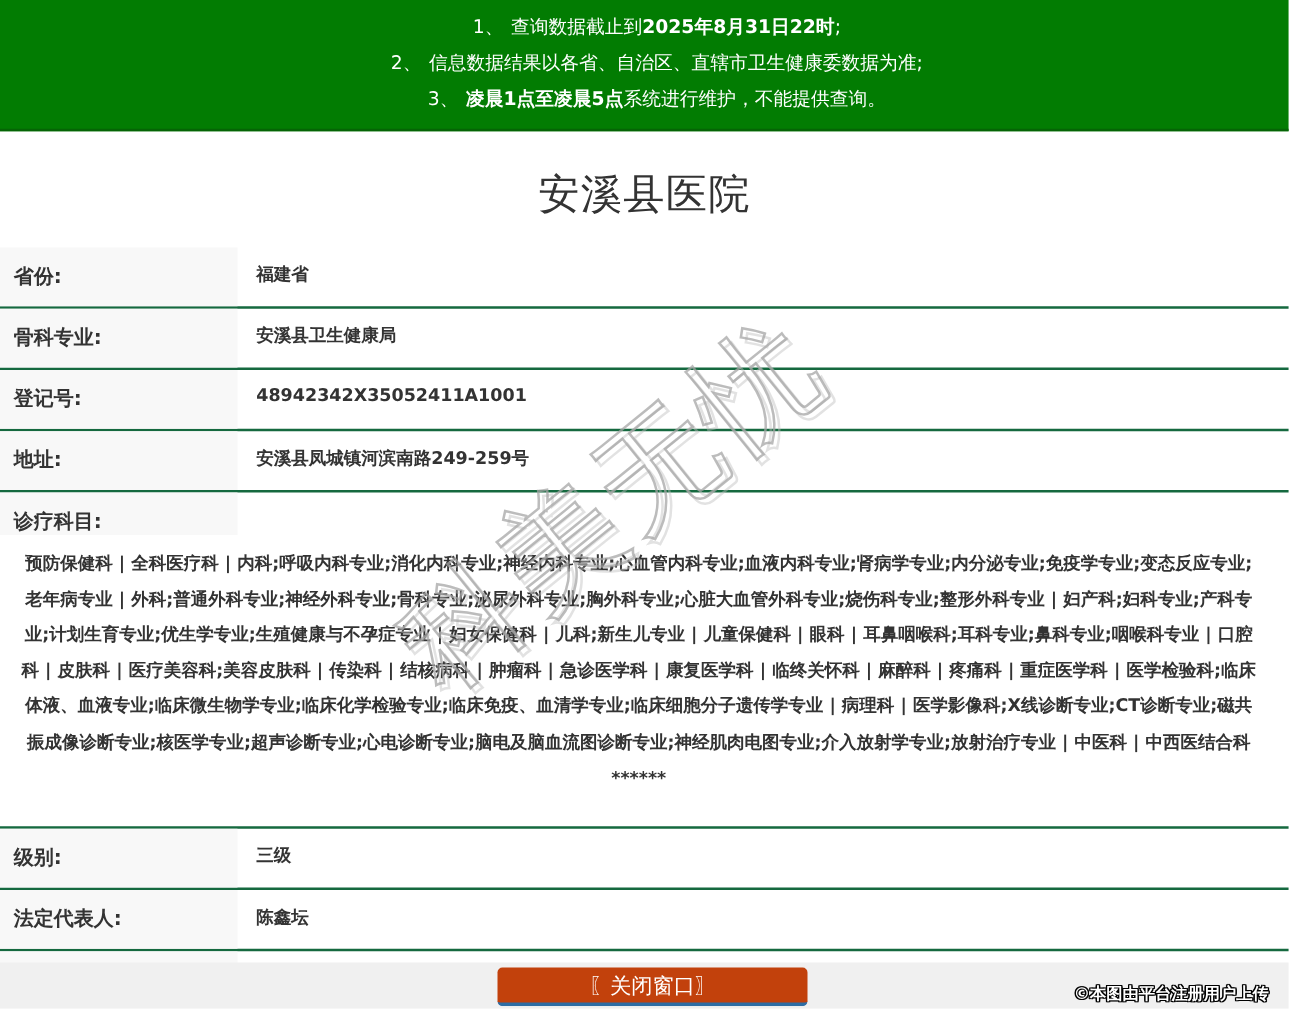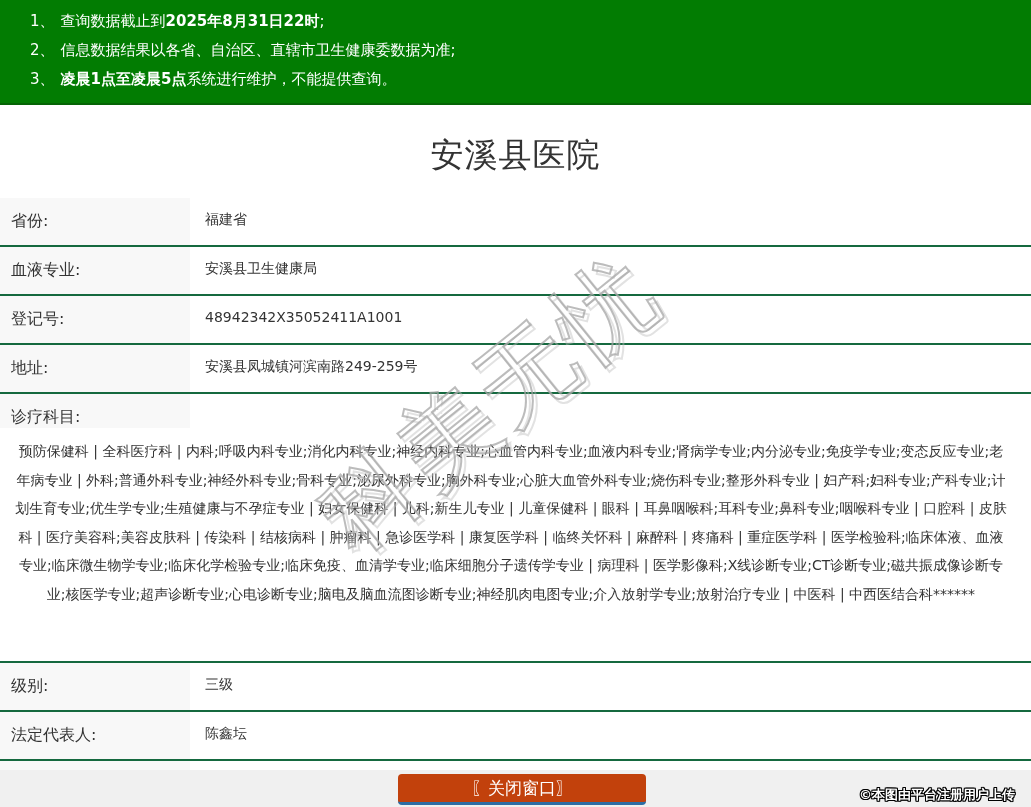--- a/index.html
+++ b/index.html
@@ -3,31 +3,31 @@
 <meta charset="utf-8">
 <style>
   * { margin:0; padding:0; box-sizing:border-box; }
   html,body { width:1031px; height:807px; overflow:hidden; background:#fff;
     font-family:"DejaVu Sans","Liberation Sans",sans-serif; color:#333; }
   .page { position:relative; width:1031px; height:807px; overflow:hidden; }
 
   
   .notice { background:#027c02; color:#fff; padding:7px 10px 9px 30px;
     border-bottom:2px solid #056405; }
-  .notice-line { font-size:15px; line-height:29px; white-space:nowrap; }
+  .notice-line { font-size:15px; line-height:29px; white-space:nowrap;text-align:center; }
   .notice-line .num { margin-right:6px; }
   .notice-line b { font-weight:bold; }
 
   
   .page-title { text-align:center; font-size:33px; font-weight:400;
     color:#333; margin:28px 0 20px 0; letter-spacing:1px; }
 
   
   .info-table { width:1031px; }
-  .row { display:flex; border-bottom:2px solid #15693f; }
+  .row { display:flex; border-bottom:2px solid #15693f;font-weight:bold; }
   .row:last-child { border-bottom:none; }
   .cell.label { width:190px; background:#f8f8f8; padding-left:11px;
     font-size:16px; display:flex; align-items:flex-start; padding-top:13px; }
   .cell.value { flex:1; padding-left:15px; padding-right:24px; font-size:14px;
     padding-top:13px; }
   .row.short { height:49px; }
   .row.tall  { height:269px;flex-direction:column; }
   .row.tall .cell.value { line-height:28.6px; padding-top:9px;text-align:center; }
   .row.clipped { height:16px; border-bottom:none; overflow:hidden; position:relative; }
   .row.clipped .cell.label, .row.clipped .cell.value { padding-top:0; }
@@ -75,21 +75,21 @@
   </div>
 
   <h1 class="page-title">安溪县医院</h1>
 
   <div class="info-table">
     <div class="row short">
       <div class="cell label">省份:</div>
       <div class="cell value">福建省</div>
     </div>
     <div class="row short">
-      <div class="cell label">血液专业:</div>
+      <div class="cell label">骨科专业:</div>
       <div class="cell value">安溪县卫生健康局</div>
     </div>
     <div class="row short">
       <div class="cell label">登记号:</div>
       <div class="cell value">48942342X35052411A1001</div>
     </div>
     <div class="row short">
       <div class="cell label">地址:</div>
       <div class="cell value">安溪县凤城镇河滨南路249-259号</div>
     </div>

